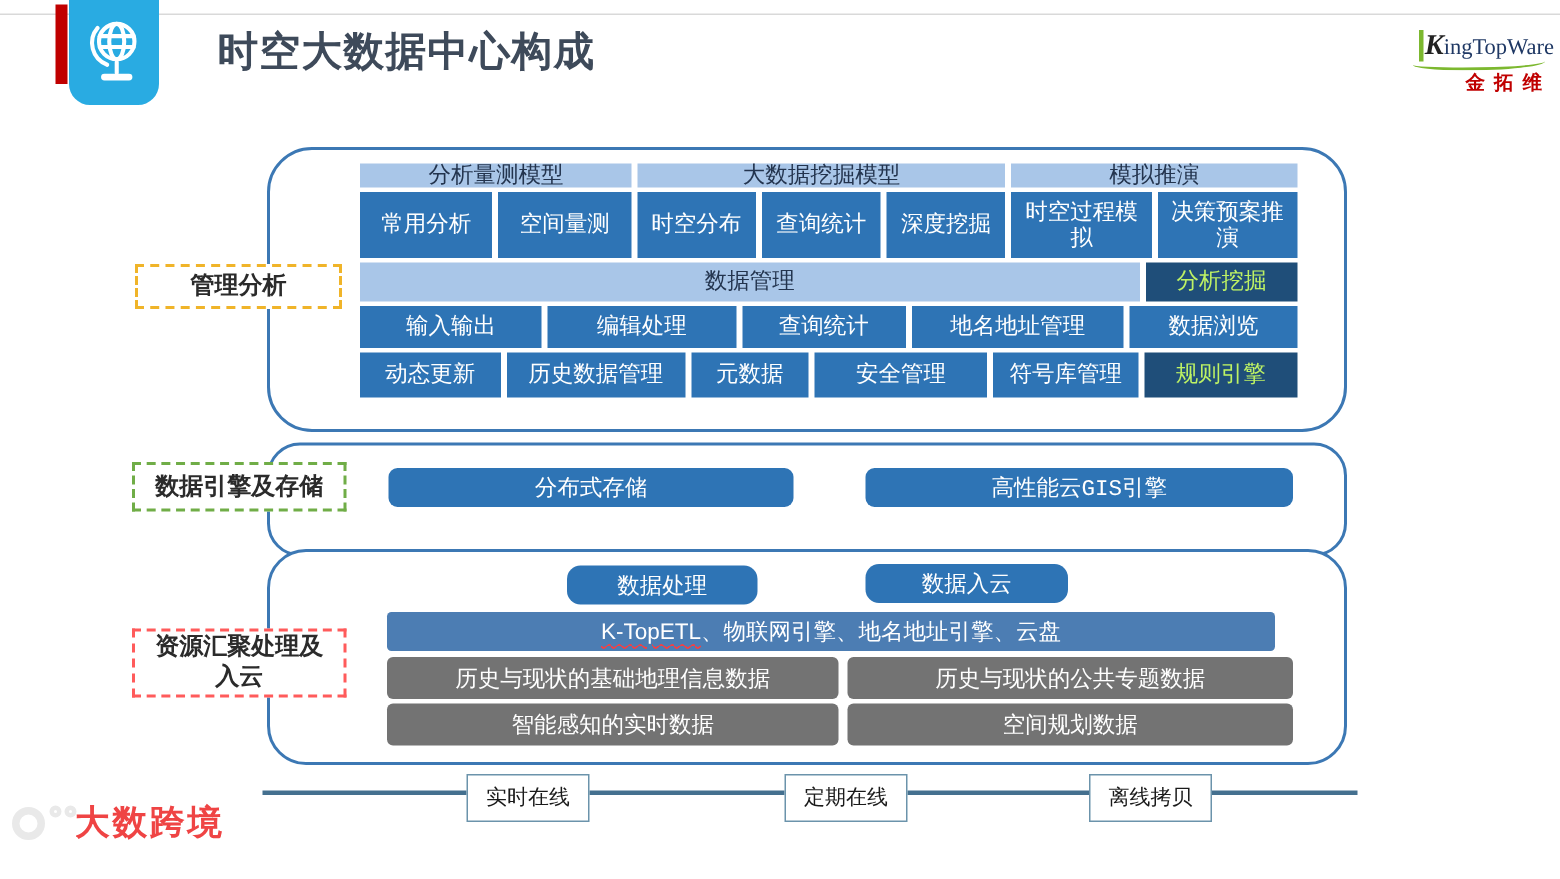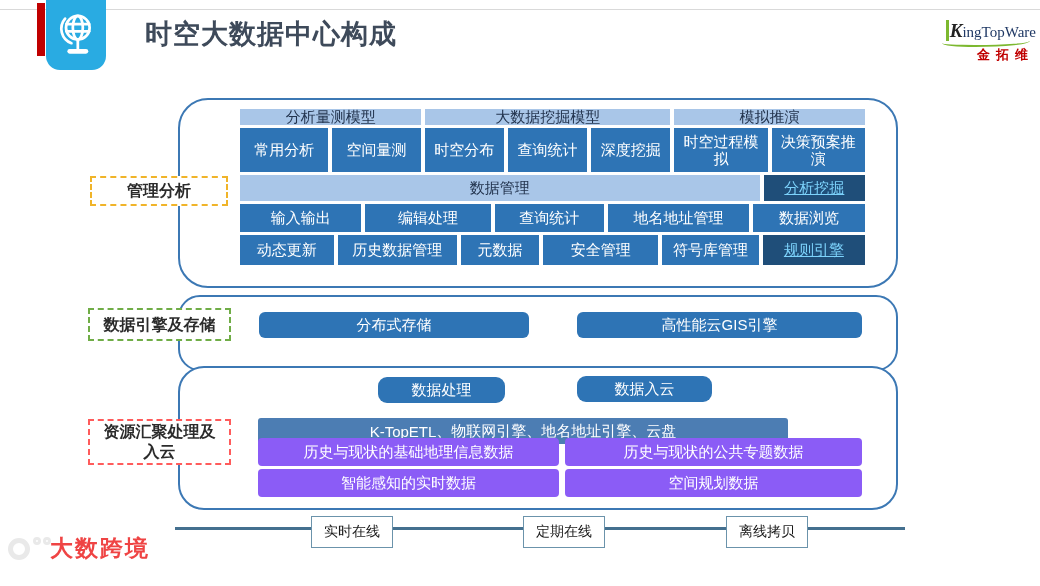--- a/index.html
+++ b/index.html
@@ -20,21 +20,21 @@
   .logo-k { font-size:19px; font-weight:bold; font-style:italic; color:#222;
             border-left:3px solid #7cb82f; padding-left:1px; }
   .logo-swoosh { position:absolute; left:6px; top:17px; width:88px; height:10px;
                  border-bottom:2px solid #7cb82f; border-radius:0 0 100% 60%; }
   .logo-cn { font-family:"Liberation Serif", serif; font-size:13px; font-weight:bold;
              color:#c00000; letter-spacing:6px; margin-top:4px; margin-right:2px; }
 
   
   .sect { position:absolute; left:178px; width:720px; background:#fff; border:2px solid #3c78b4; }
   .sect1 { top:98px;  height:190px; border-radius:30px; }
-  .sect2 { top:295px; height:76px;  border-radius:22px; }
+  .sect2 { top:295px; height:76px;  border-radius:22px;font-family:Liberation Mono, monospace; }
   .sect3 { top:366px; height:144px; border-radius:26px; }
 
   
   .side-label { position:absolute; background:#fff; z-index:5; display:flex; align-items:center;
                 justify-content:center; text-align:center; font-weight:bold; color:#2b2b2b;
                 font-size:16px; line-height:1.25; }
   .lbl1 { left:90px; top:176px; width:138px; height:30px; border:2px dashed #f0b429; }
   .lbl2 { left:88px; top:308px; width:143px; height:33px; border:2px dashed #70ad47; }
   .lbl3 { left:88px; top:419px; width:143px; height:46px; border:2px dashed #ff5b5b; }
 
@@ -44,38 +44,38 @@
   .m-row { display:flex; gap:4px; }
   .grp { display:flex; gap:4px; }
   .grp > .cell { flex:1; }
   .g1 { flex:180; } .g2 { flex:245; } .g3 { flex:190; }
   .wl { flex:523; } .wr { flex:97; }
   .r1 { height:16px; } .r2 { height:44px; } .r3 { height:26px; } .r4 { height:28px; } .r5 { height:30px; }
   .cell { display:flex; align-items:center; justify-content:center; text-align:center;
           font-size:15px; line-height:1.15; padding:0 3px; }
   .light { background:#a9c6e8; color:#23344e; }
   .mid   { background:#2e74b5; color:#fff; }
-  .dark  { background:#1f4e79; color:#7dd3fc;text-decoration:underline; }
+  .dark  { background:#1f4e79; color:#bef264; }
 
   
   .store-box { position:absolute; height:26px; background:#2e74b5; color:#fff; border-radius:6px;
                display:flex; align-items:center; justify-content:center; font-size:15px; }
   .store1 { left:79px;  top:15px; width:270px; }
   .store2 { left:397px; top:15px; width:285px; }
 
   
   .ing-box { position:absolute; color:#fff; display:flex; align-items:center;
              justify-content:center; font-size:15px; text-align:center; }
   .ing-top { background:#2e74b5; border-radius:9px; height:26px; }
   .ing-t1 { left:198px; top:9px; width:127px; }
   .ing-t2 { left:397px; top:8px; width:135px; }
-  .ing-wide { left:78px; top:40px; width:530px; height:26px; background:#4c7db3; border-radius:3px;margin-top:10px; }
+  .ing-wide { left:78px; top:40px; width:592px; height:26px; background:#4c7db3; border-radius:3px; }
   .wavy { text-decoration:underline; text-decoration-style:wavy; text-decoration-color:#ff3b3b;
           text-decoration-thickness:1px; text-underline-offset:3px; }
-  .ing-dark { background:#8b5cf6; border-radius:4px; height:28px; }
+  .ing-dark { background:#737373; border-radius:4px; height:28px; }
   .ing-b1 { left:78px;  top:70px;  width:301px; }
   .ing-b2 { left:385px; top:70px;  width:297px; }
   .ing-b3 { left:78px;  top:101px; width:301px; }
   .ing-b4 { left:385px; top:101px; width:297px; }
 
   
   .tl-line { position:absolute; left:175px; top:527px; width:730px; height:3px; background:#44708f; }
   .tl-box { position:absolute; top:516px; height:24px; background:#fff; border:1px solid #6b93ab;
             display:flex; align-items:center; justify-content:center; font-size:14px;
             color:#1a1a1a; padding:15px 12px; z-index:3; }

